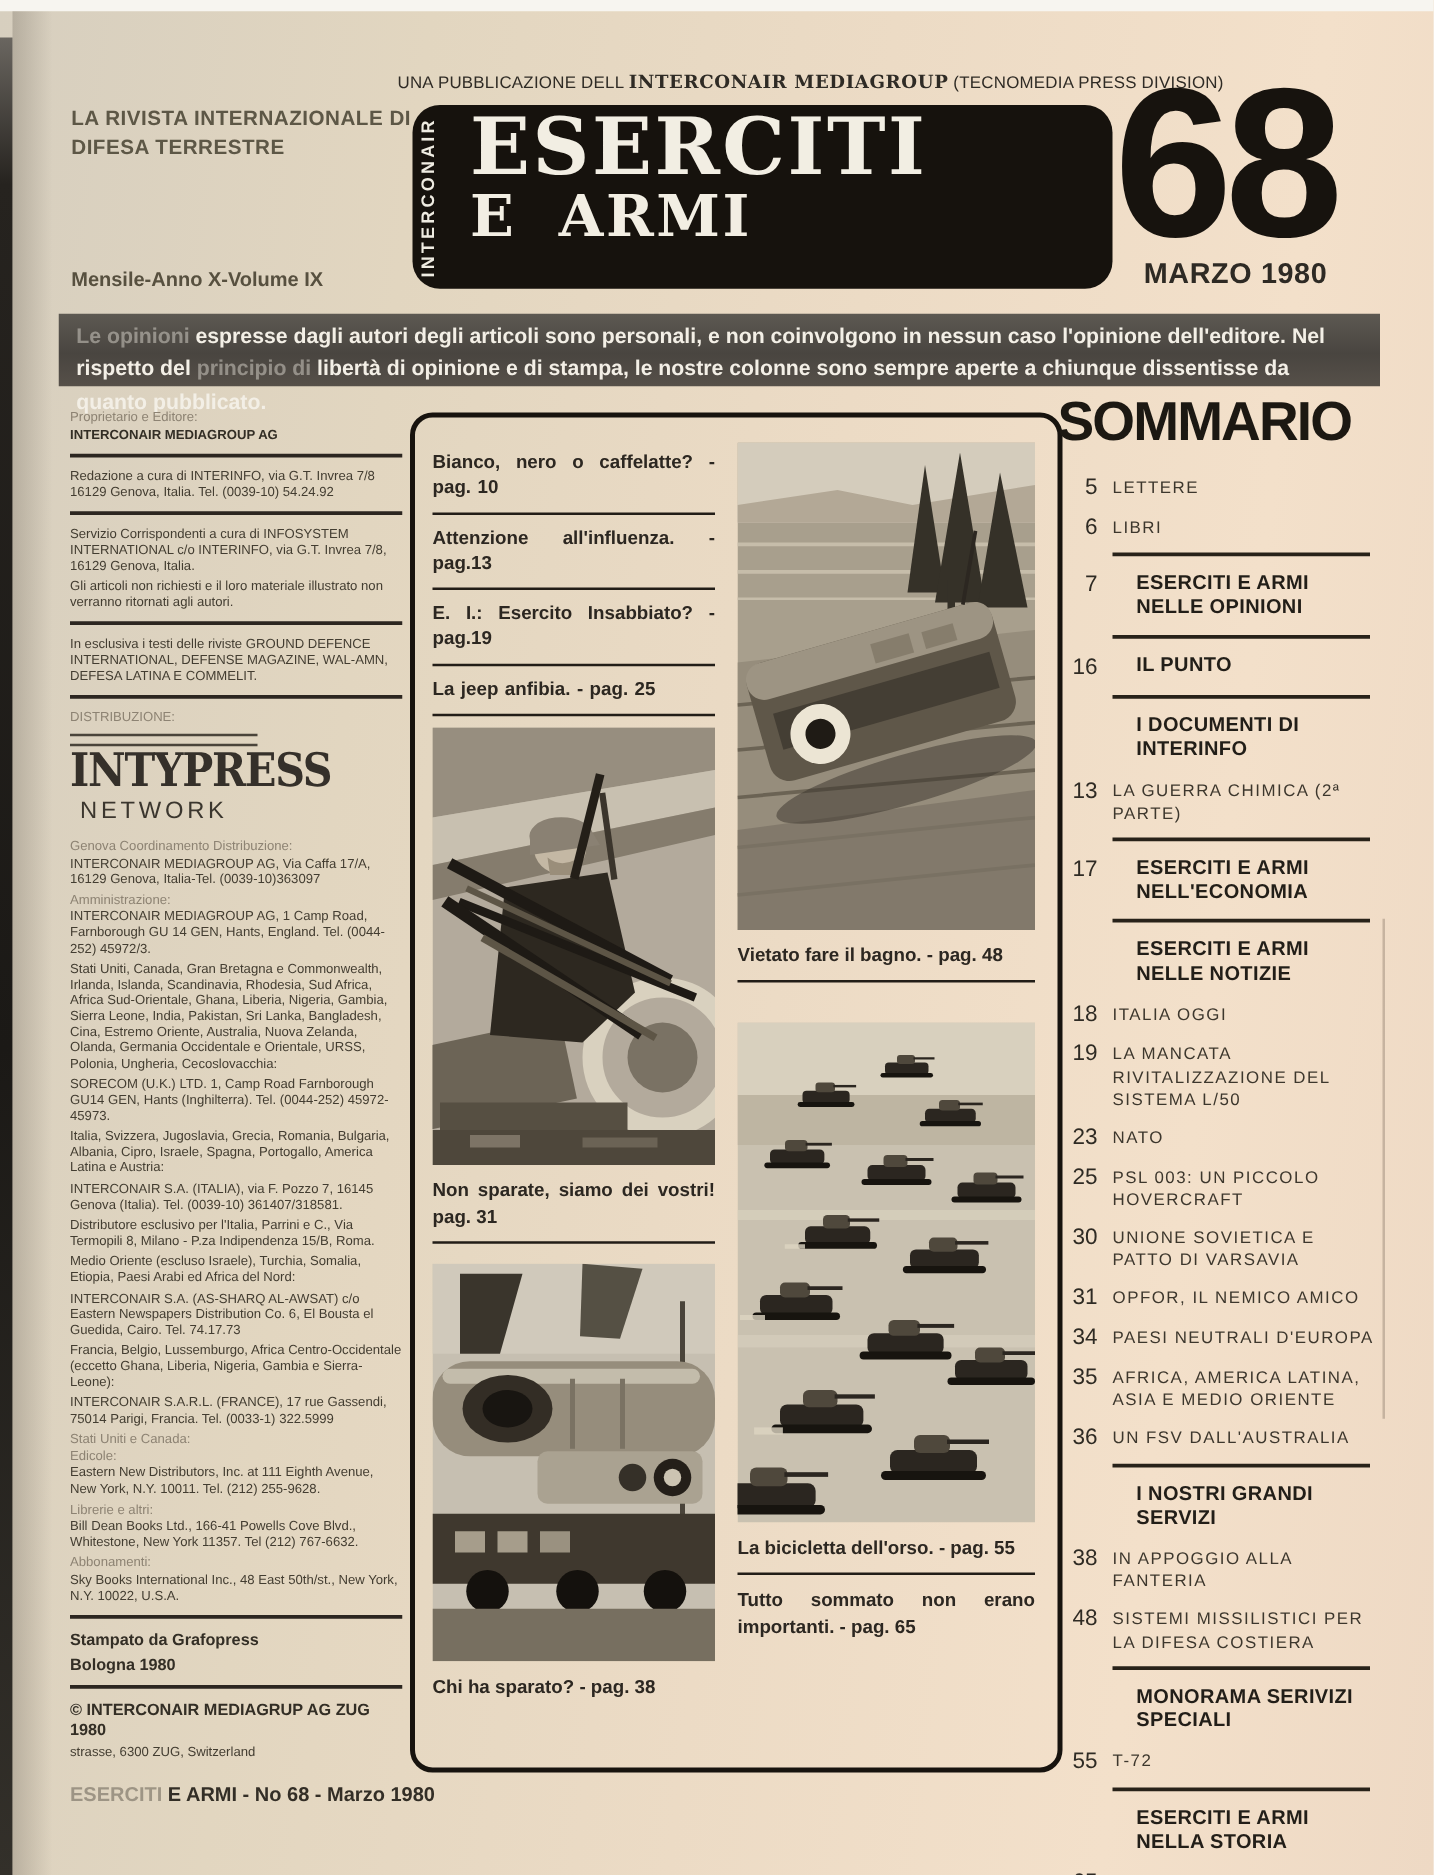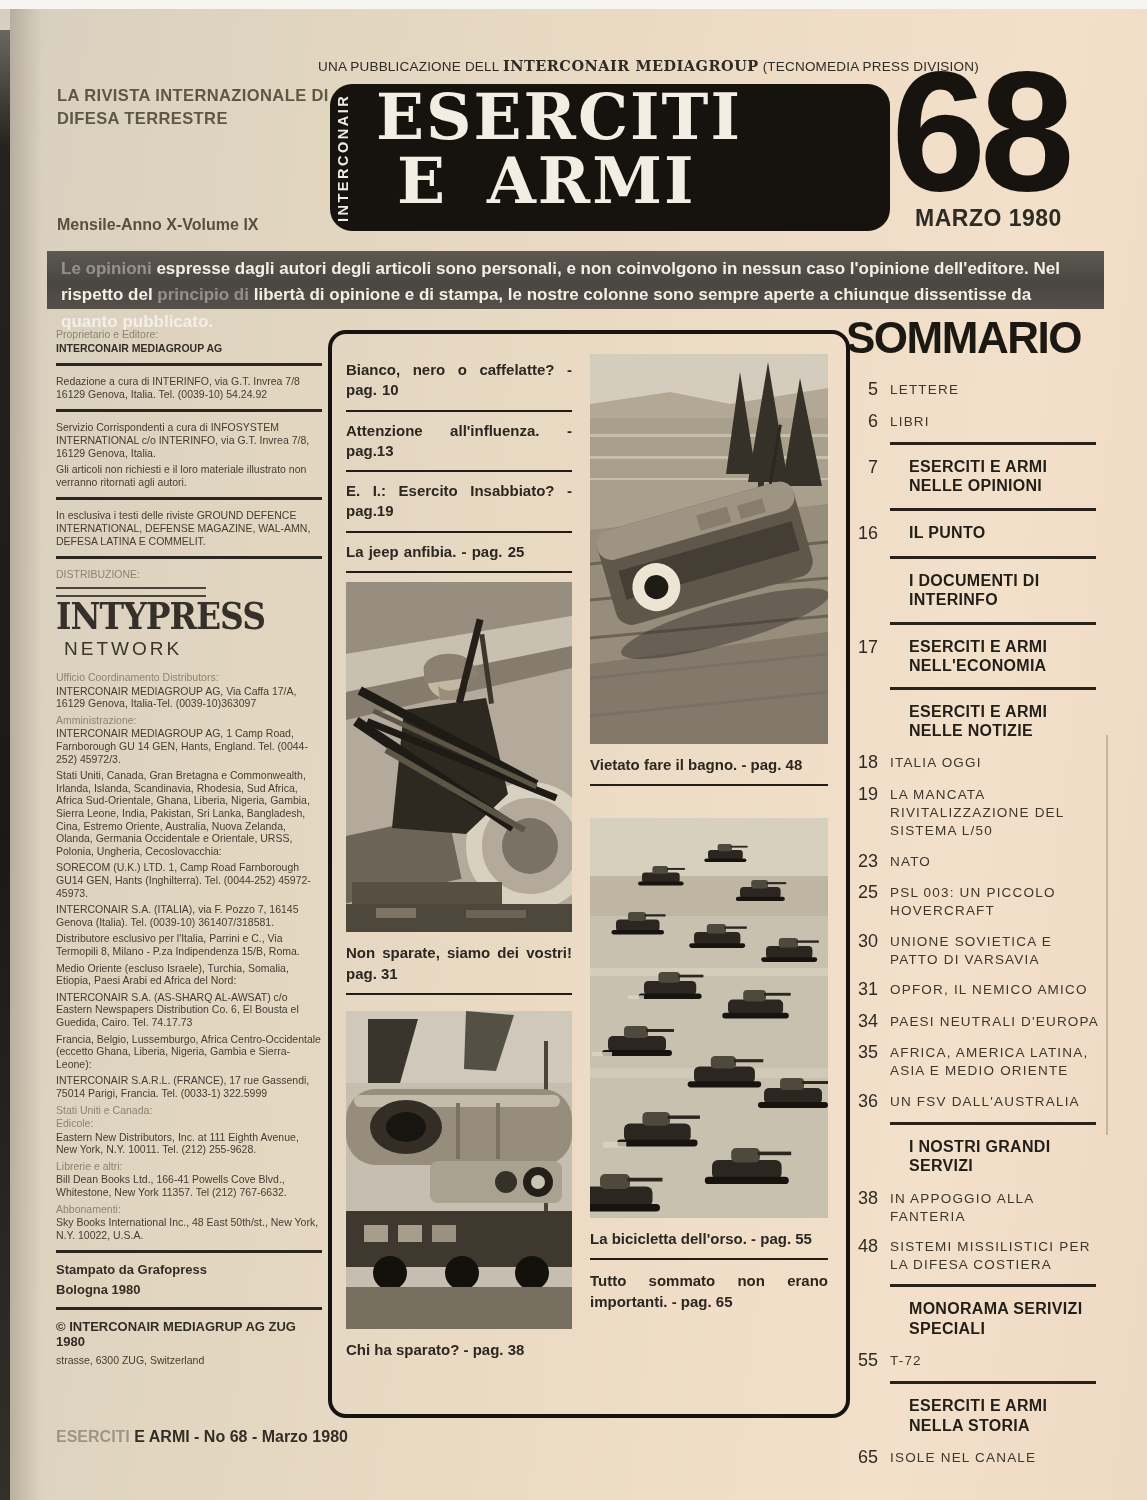--- a/index.html
+++ b/index.html
@@ -24,21 +24,21 @@
   .pub-line .brand{font-weight:bold;font-family:"DejaVu Serif",serif;font-size:14.5px;letter-spacing:.5px;}
   .tagline{position:absolute;left:57px;top:84px;width:280px;font-size:16.5px;font-weight:bold;
     color:#5d5746;line-height:1.4;letter-spacing:.4px;}
   .volume{position:absolute;left:57px;top:216px;font-size:16px;font-weight:bold;color:#57503f;}
   .logo-box{position:absolute;left:330px;top:84px;width:560px;height:147px;background:#16120d;border-radius:22px;}
   .logo-vertical{position:absolute;left:5px;top:8px;height:131px;width:28px;color:#efece2;
     writing-mode:vertical-rl;transform:rotate(180deg);font-size:14.5px;font-weight:bold;letter-spacing:2.5px;
     text-align:center;}
   .logo-title{position:absolute;left:46px;top:0px;color:#f2eee3;font-family:"DejaVu Serif",serif;font-weight:bold;}
   .logo-title .l1{font-size:63px;line-height:1.05;letter-spacing:2px;}
-  .logo-title .l2{font-size:63px;line-height:1.0;letter-spacing:2px;word-spacing:16px;margin-left:21px;}
+  .logo-title .l2{font-size:46px;line-height:1.0;letter-spacing:2px;word-spacing:16px;}
   .issue-num{position:absolute;left:872px;top:46px;width:216px;text-align:center;
     font-family:Liberation Sans, sans-serif;font-weight:bold;font-size:170px;line-height:1;color:#17130e;letter-spacing:-6px;}
   .issue-date{position:absolute;left:915px;top:205px;font-size:23px;font-weight:bold;color:#2e2a24;letter-spacing:.5px;}
 
   
   .banner{position:absolute;left:47px;top:251px;width:1057px;height:58px;box-sizing:border-box;
     background:linear-gradient(180deg,#5d5952 0%,#494540 55%,#565049 100%);
     color:#f3efe6;font-weight:bold;font-size:17px;line-height:1.55;padding:5px 14px;}
   .banner .faded{opacity:.42;}
 
@@ -142,32 +142,33 @@
       </div>
 
     <div class="dist-logo-wrap">
       <p class="muted" style="margin-bottom:6px;">DISTRIBUZIONE:</p>
       <div class="scribble"></div>
       <span class="intypress">INTYPRESS</span><span class="network">NETWORK</span>
     </div>
 
     <div>
 
-        <p class="muted">Ufficio Coordinamento Distributors:</p>
+        <p class="muted">Genova Coordinamento Distribuzione:</p>
 
         <p>INTERCONAIR MEDIAGROUP AG, Via Caffa 17/A, 16129 Genova, Italia-Tel. (0039-10)363097</p>
 
         <p class="muted">Amministrazione:</p>
 
         <p>INTERCONAIR MEDIAGROUP AG, 1 Camp Road, Farnborough GU 14 GEN, Hants, England. Tel. (0044-252) 45972/3.</p>
 
         <p>Stati Uniti, Canada, Gran Bretagna e Commonwealth, Irlanda, Islanda, Scandinavia, Rhodesia, Sud Africa, Africa Sud-Orientale, Ghana, Liberia, Nigeria, Gambia, Sierra Leone, India, Pakistan, Sri Lanka, Bangladesh, Cina, Estremo Oriente, Australia, Nuova Zelanda, Olanda, Germania Occidentale e Orientale, URSS, Polonia, Ungheria, Cecoslovacchia:</p>
 
         <p>SORECOM (U.K.) LTD. 1, Camp Road Farnborough GU14 GEN, Hants (Inghilterra). Tel. (0044-252) 45972-45973.</p>
 
+        <p>Italia, Svizzera, Jugoslavia, Grecia, Romania, Bulgaria, Albania, Cipro, Israele, Spagna, Portogallo, America Latina e Austria:</p>
 
         <p>INTERCONAIR S.A. (ITALIA), via F. Pozzo 7, 16145 Genova (Italia). Tel. (0039-10) 361407/318581.</p>
 
         <p>Distributore esclusivo per l'Italia, Parrini e C., Via Termopili 8, Milano - P.za Indipendenza 15/B, Roma.</p>
 
         <p>Medio Oriente (escluso Israele), Turchia, Somalia, Etiopia, Paesi Arabi ed Africa del Nord:</p>
 
         <p>INTERCONAIR S.A. (AS-SHARQ AL-AWSAT) c/o Eastern Newspapers Distribution Co. 6, El Bousta el Guedida, Cairo. Tel. 74.17.73</p>
 
         <p>Francia, Belgio, Lussemburgo, Africa Centro-Occidentale (eccetto Ghana, Liberia, Nigeria, Gambia e Sierra-Leone):</p>
@@ -449,20 +450,24 @@
           <div class="som-num">16</div>
           <div class="som-label">IL PUNTO</div>
         </div>
         <hr class="som-rule">
 
         <div class="som-row bold">
           <div class="som-num"></div>
           <div class="som-label">I DOCUMENTI DI INTERINFO</div>
         </div>
 
+        <div class="som-row">
+          <div class="som-num">13</div>
+          <div class="som-label">LA GUERRA CHIMICA (2ª PARTE)</div>
+        </div>
         <hr class="som-rule">
 
         <div class="som-row bold">
           <div class="som-num">17</div>
           <div class="som-label">ESERCITI E ARMI NELL'ECONOMIA</div>
         </div>
         <hr class="som-rule">
 
         <div class="som-row bold">
           <div class="som-num"></div>

